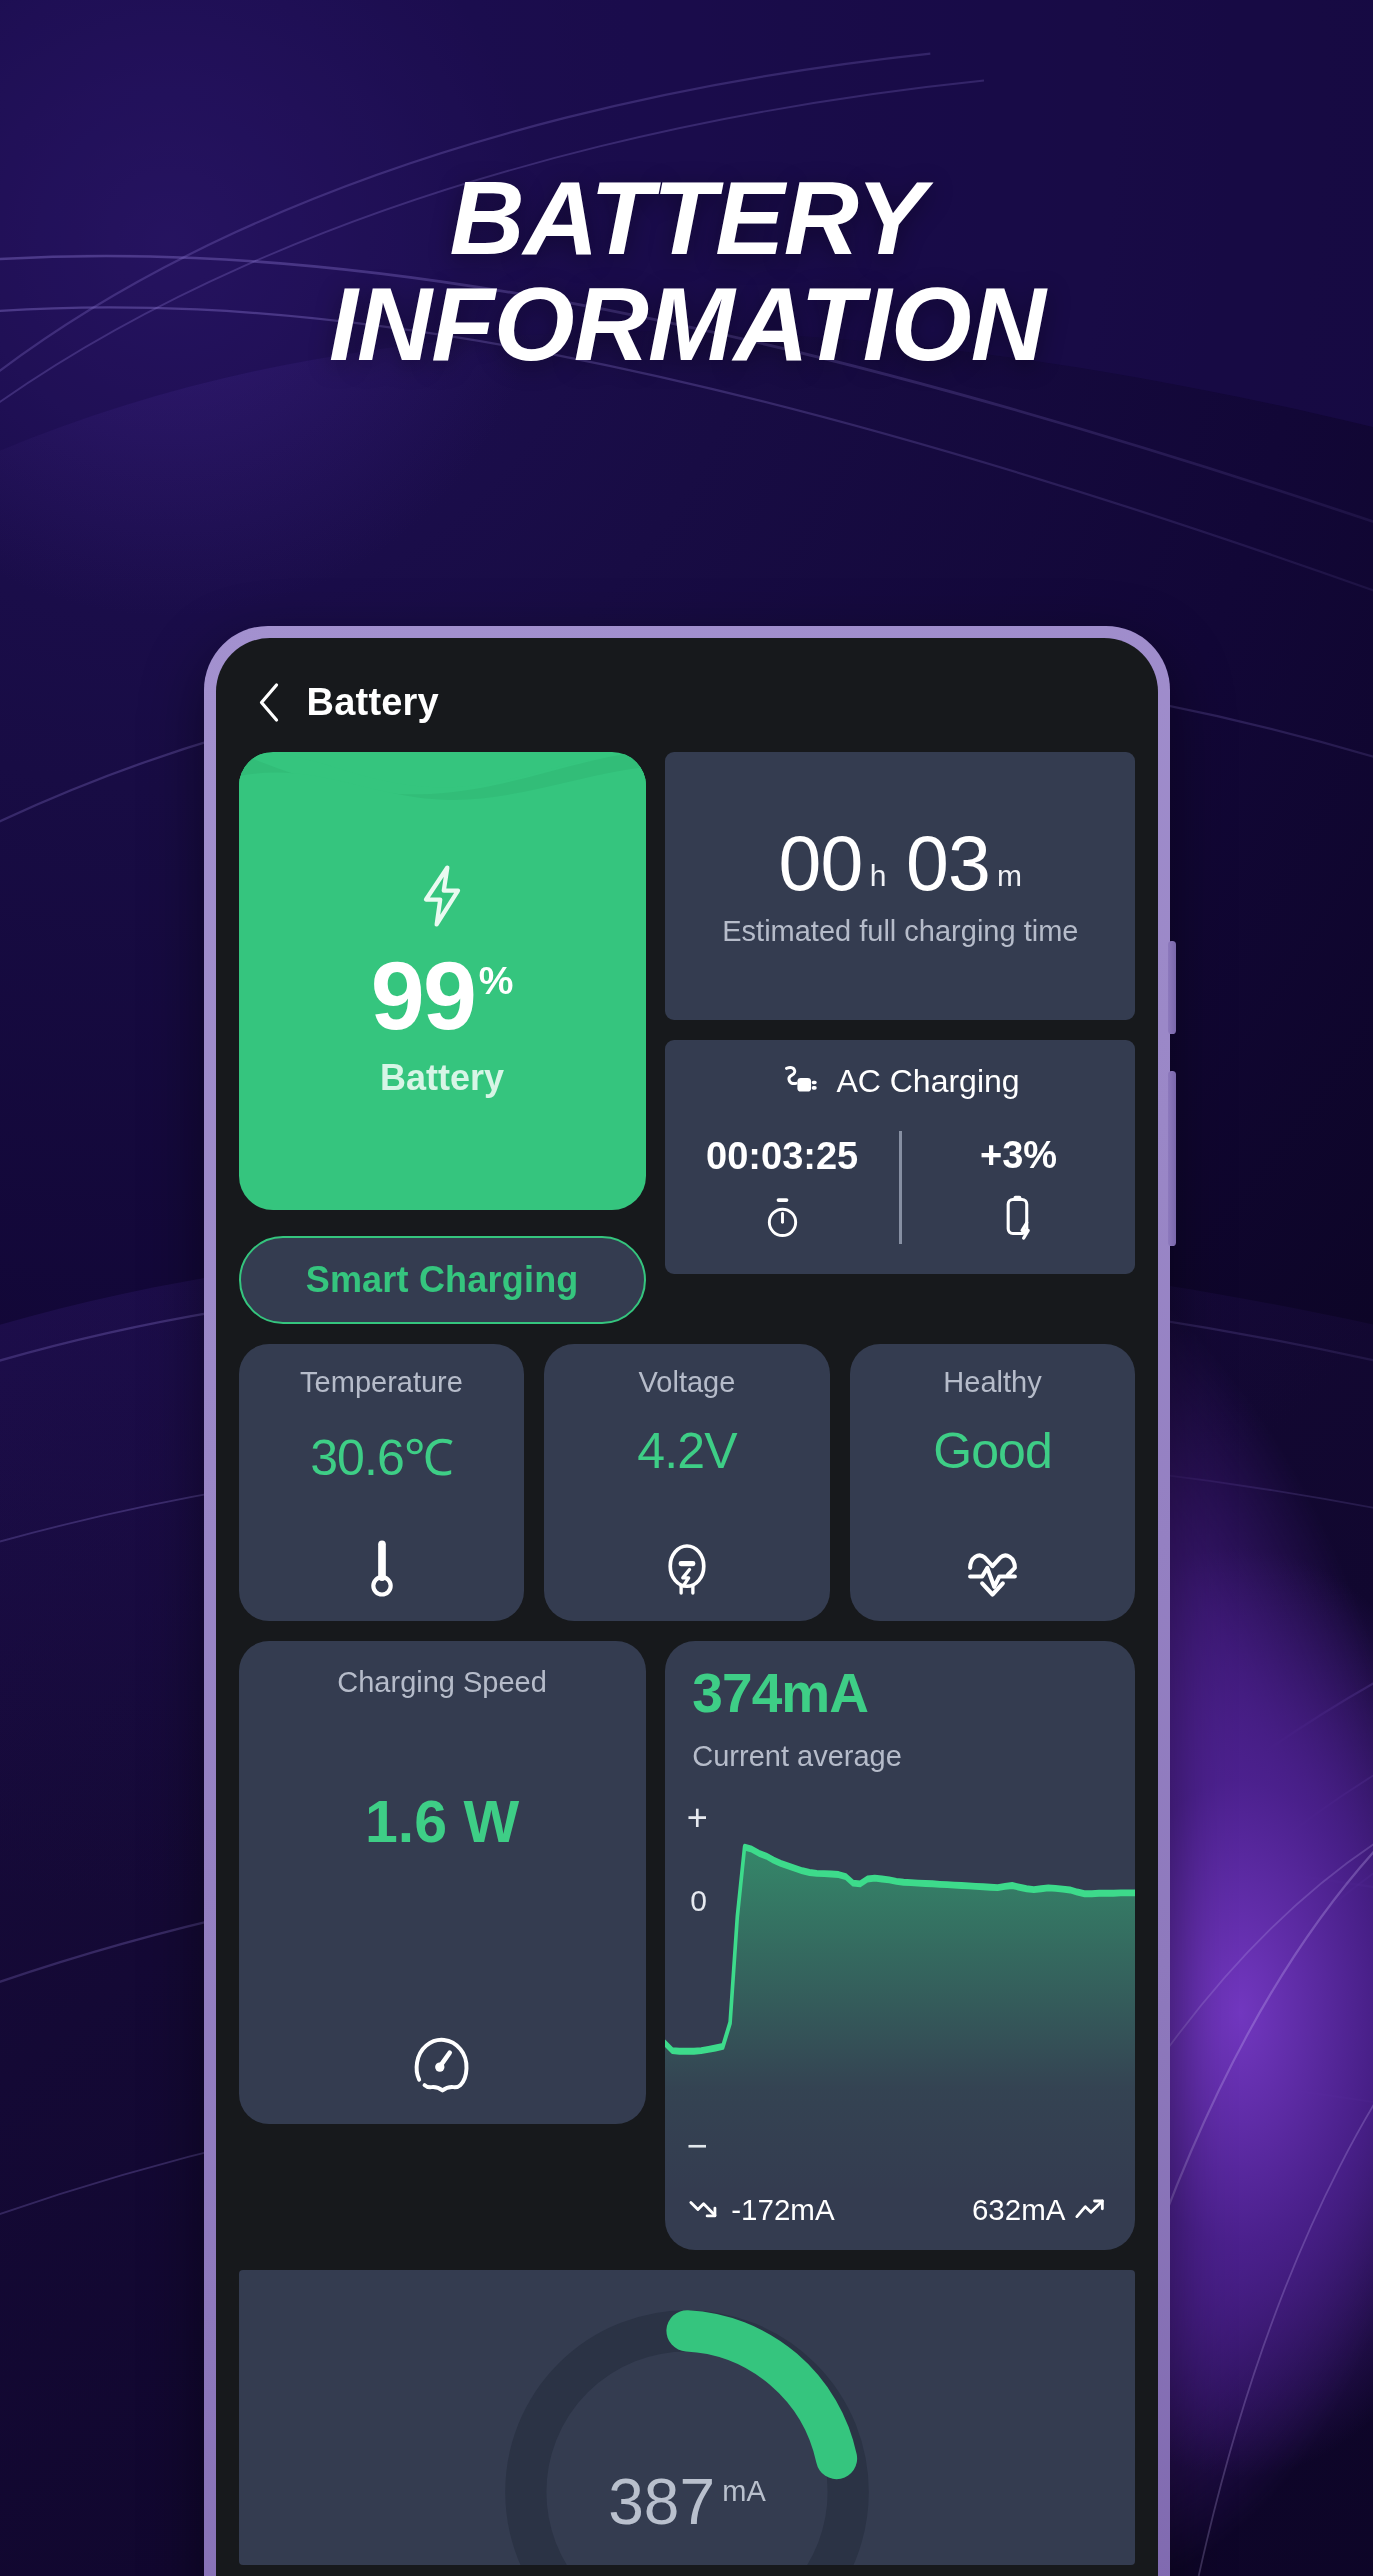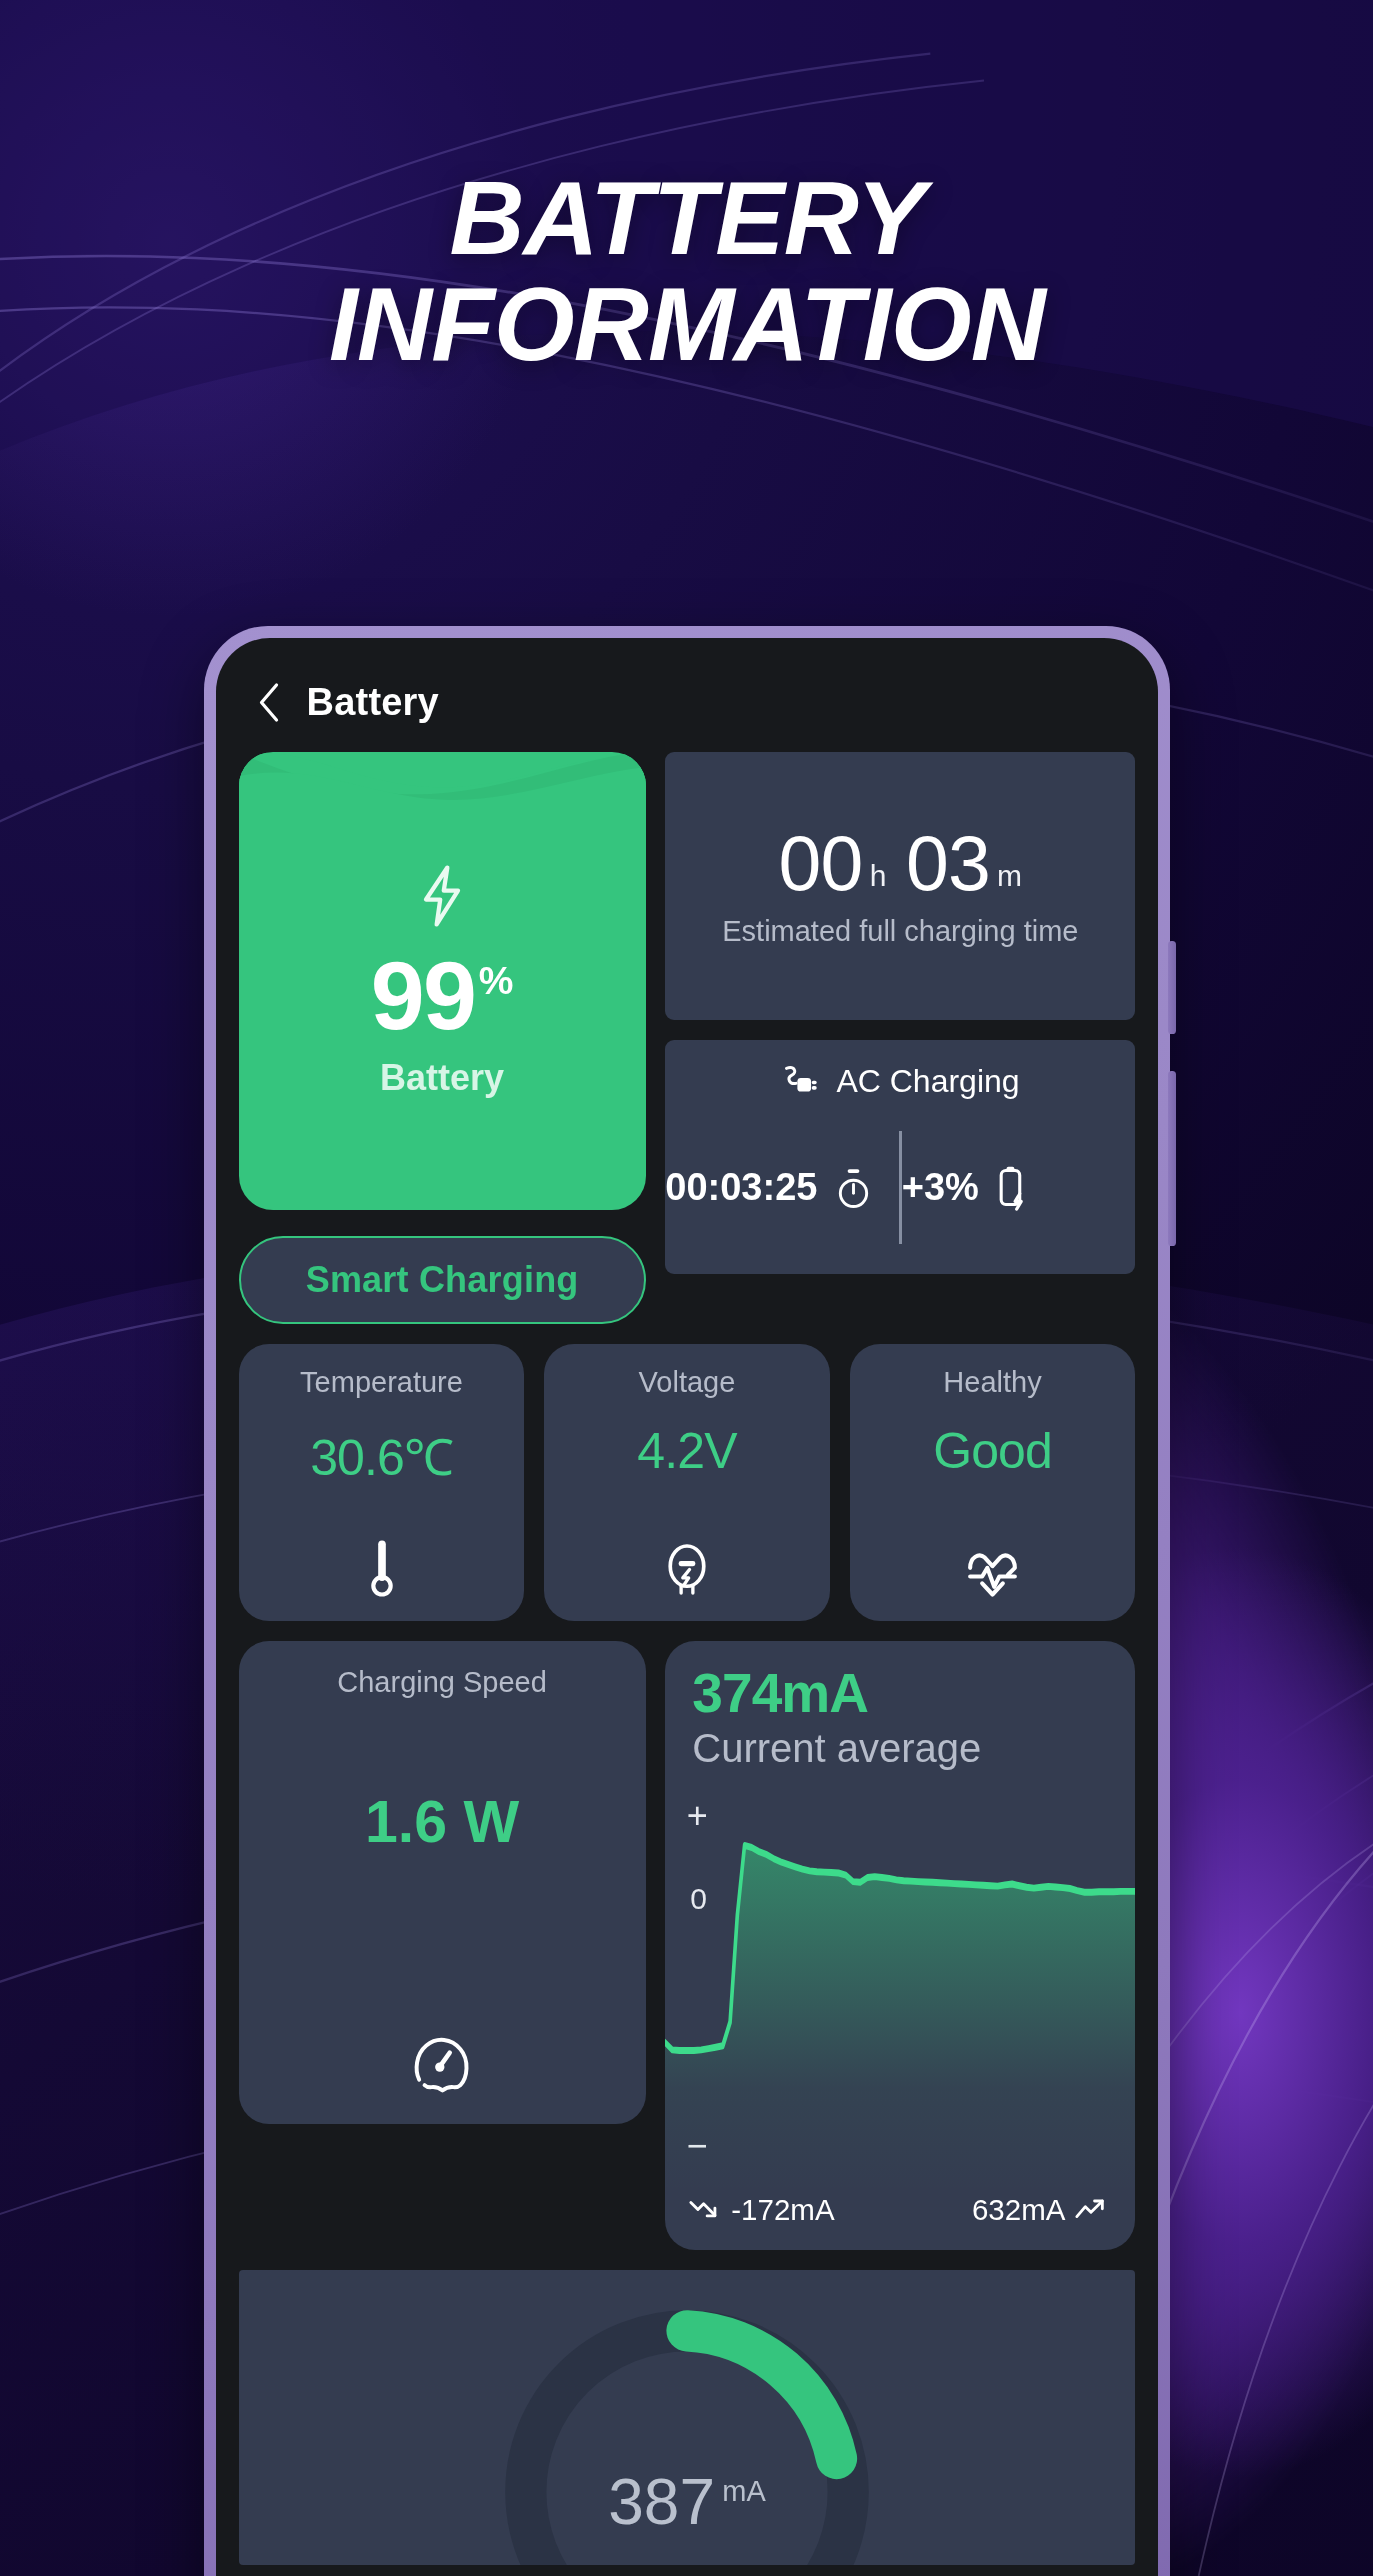--- a/index.html
+++ b/index.html
@@ -94,21 +94,21 @@
   .est-big{ font-size:77px; font-weight:400; line-height:1; letter-spacing:-0.9px; }
   .est-unit{ font-size:30px; font-weight:400; margin:0 19.7px 9px 7.2px; color:#f0f1f5; }
   .est-unit.last{ margin-right:0; }
   .est-sub{ margin-top:12.5px; color:#b6bcca; font-size:29px; }
 
   .ac-card{ height:234px; padding:23px 0 19.7px 0; display:flex; flex-direction:column; }
   .ac-head{ display:flex; align-items:center; justify-content:center; gap:14.3px; color:#fff; }
   .ac-head span{ font-size:32px; }
   .plug-icon{ width:41px; height:36px; }
   .ac-split{ flex:1; display:flex; align-items:center; margin-top:19.7px; }
-  .ac-cell{ flex:1; display:flex; flex-direction:row; align-items:center; gap:16px; }
+  .ac-cell{ flex:1; display:flex; flex-direction:column; align-items:center; gap:16px; }
   .ac-val{ color:#fff; font-size:38px; font-weight:700; letter-spacing:0px; }
   .ac-divider{ width:2.7px; height:113px; background:#aab2c4; opacity:.7; }
 
   
   .stats{ margin-top:19.7px; display:flex; gap:19.7px; }
   .stat{ flex:1; height:277px; border-radius:30px; background:#343c50;
          display:flex; flex-direction:column; align-items:center; padding:21.5px 0 23px; }
   .stat-label{ color:#b6bcca; font-size:29px; }
   .stat-val{ margin-top:23px; color:#3ece86; font-size:50px; font-weight:400; letter-spacing:-0.9px; }
   .stat-icon{ margin-top:auto; }
@@ -117,21 +117,21 @@
   .row2{ margin-top:19.7px; display:flex; gap:19.7px; }
   .speed-card{ width:407px; height:483px; border-radius:30px; background:#343c50;
                display:flex; flex-direction:column; align-items:center; padding:25px 0 30px; }
   .speed-label{ color:#b6bcca; font-size:29px; }
   .speed-val{ margin:auto 0; color:#3ece86; font-size:59px; font-weight:700; letter-spacing:0px; }
   .speed-icon{ margin-top:auto; }
 
   .curr-card{ flex:1; height:609px; border-radius:30px; background:#343c50;
               padding:19.7px 0 0 0; display:flex; flex-direction:column; overflow:hidden; position:relative; }
   .curr-big{ color:#3ece86; font-size:55px; font-weight:700; padding-left:27px; letter-spacing:-0.9px; }
-  .curr-sub{ color:#b6bcca; font-size:40px; padding-left:27px; margin-top:1px; }
+  .curr-sub{ color:#b6bcca; font-size:29px; padding-left:27px; margin-top:15px; }
   .curr-graph{ flex:1; position:relative; margin-top:9px; }
   .graph-svg{ position:absolute; inset:0; width:100%; height:100%; }
   .axis-plus, .axis-zero, .axis-minus{ position:absolute; color:#e6e9ef; }
   .axis-plus{ left:21.5px; top:18px; font-size:36px; line-height:1; }
   .axis-zero{ left:25px; top:104px; font-size:30px; line-height:1; }
   .axis-minus{ left:21.5px; bottom:29px; font-size:36px; line-height:1; }
   .curr-foot{ display:flex; align-items:center; justify-content:space-between;
               padding:0 27px 23px 23px; color:#fff; font-size:29.5px; }
   .foot-cell{ display:flex; align-items:center; gap:9px; }
 

